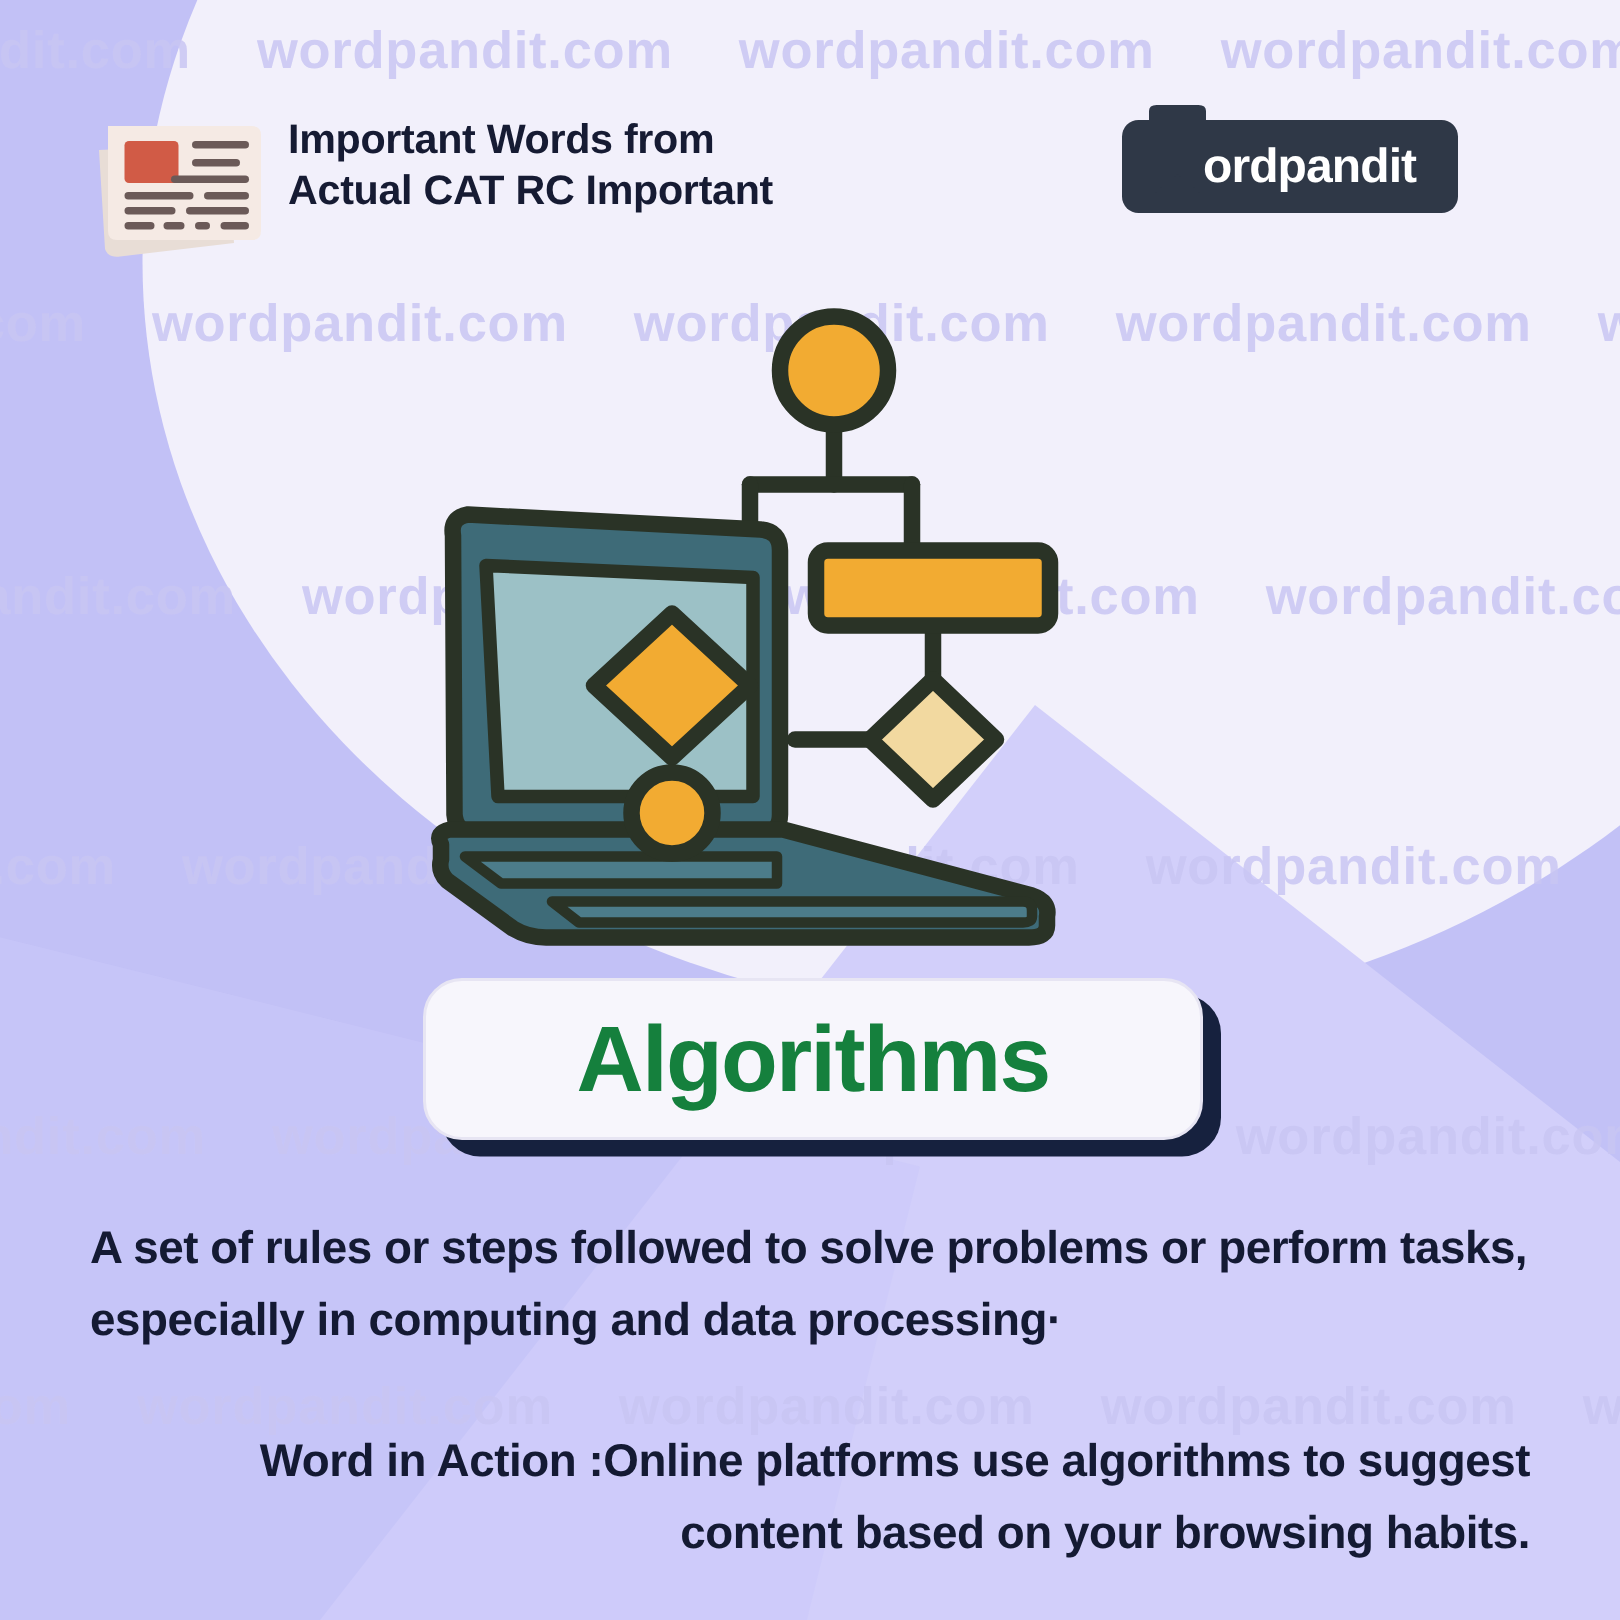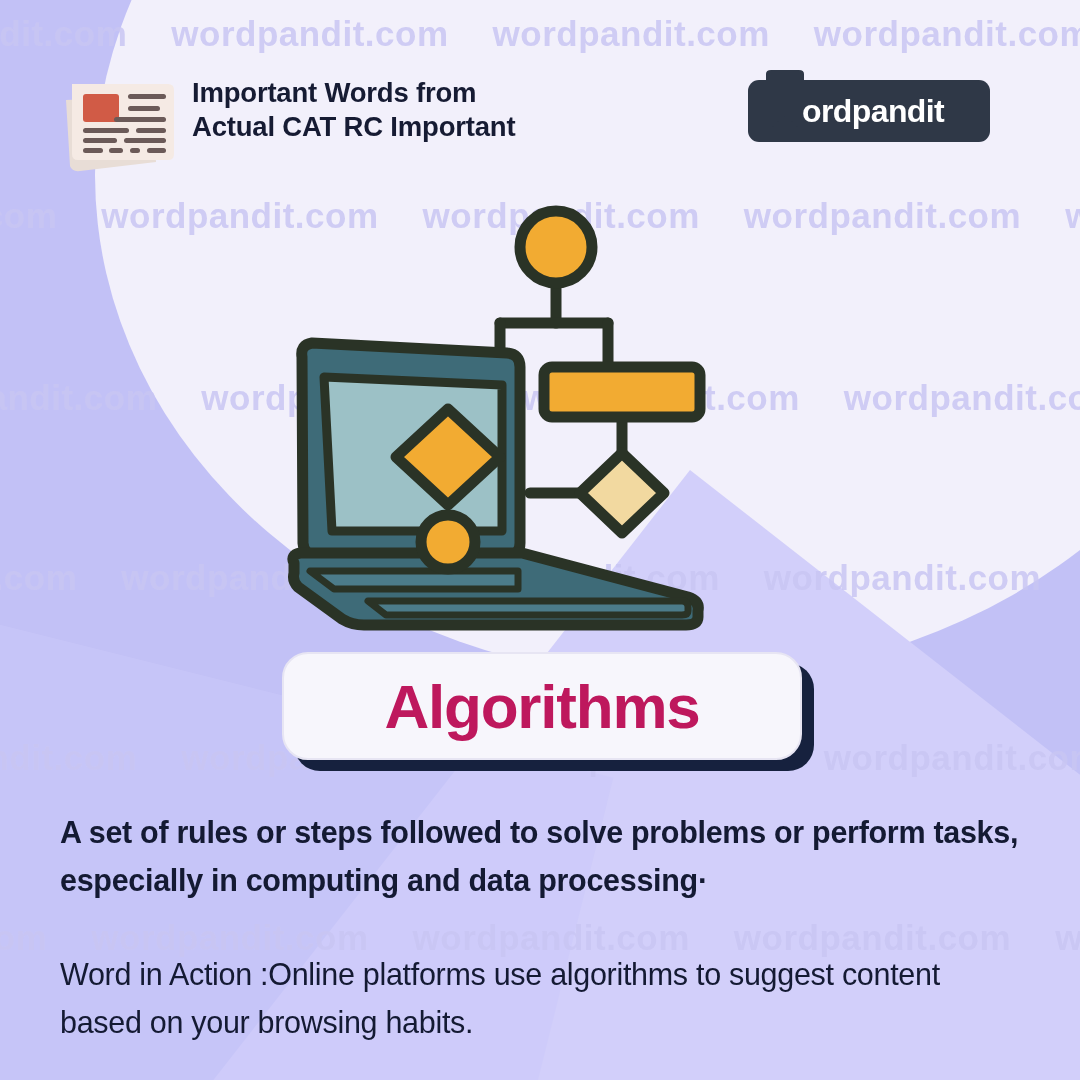--- a/index.html
+++ b/index.html
@@ -83,21 +83,21 @@
     font-weight:800;
     line-height:1.22;
     color:#161B33;
     letter-spacing:-.2px;
   }
   .logo{
     position:absolute;left:748px;top:18px;
     width:224px;height:62px;
     background:#2F3847;
     border-radius:11px;
-    display:flex;align-items:center;padding-left:18px;
+    display:flex;align-items:center;
   }
   .logo-mark{
     position:absolute;left:14px;top:-10px;width:46px;height:72px;
   }
   .logo-text{
     position:absolute;left:54px;top:50%;
     transform:translateY(-50%);
     color:#FFFFFF;
     font-size:32px;
     font-weight:800;
@@ -124,38 +124,38 @@
     position:absolute;left:0;top:0;
     width:516px;height:104px;
     background:#F7F6FC;
     border:2px solid #E7E5F3;
     border-radius:26px;
     display:flex;align-items:center;justify-content:center;
   }
   .badge-text{
     font-size:62px;
     font-weight:800;
-    color:#be185d;
+    color:#15803d;
     letter-spacing:-1.2px;
   }
 
   
   .definition{
     position:absolute;left:60px;top:808px;width:960px;
     font-size:30.5px;
     font-weight:800;
     line-height:1.58;
     color:#141A33;
     letter-spacing:-.3px;
   }
   .usage{
     position:absolute;left:60px;top:950px;width:960px;
-    text-align:left;
+    text-align:right;
     font-size:30.5px;
-    font-weight:400;
+    font-weight:700;
     line-height:1.58;
     color:#141A33;
     letter-spacing:-.3px;
   }
 </style>
 </head>
 <body>
 
 <div class="canvas">
 

